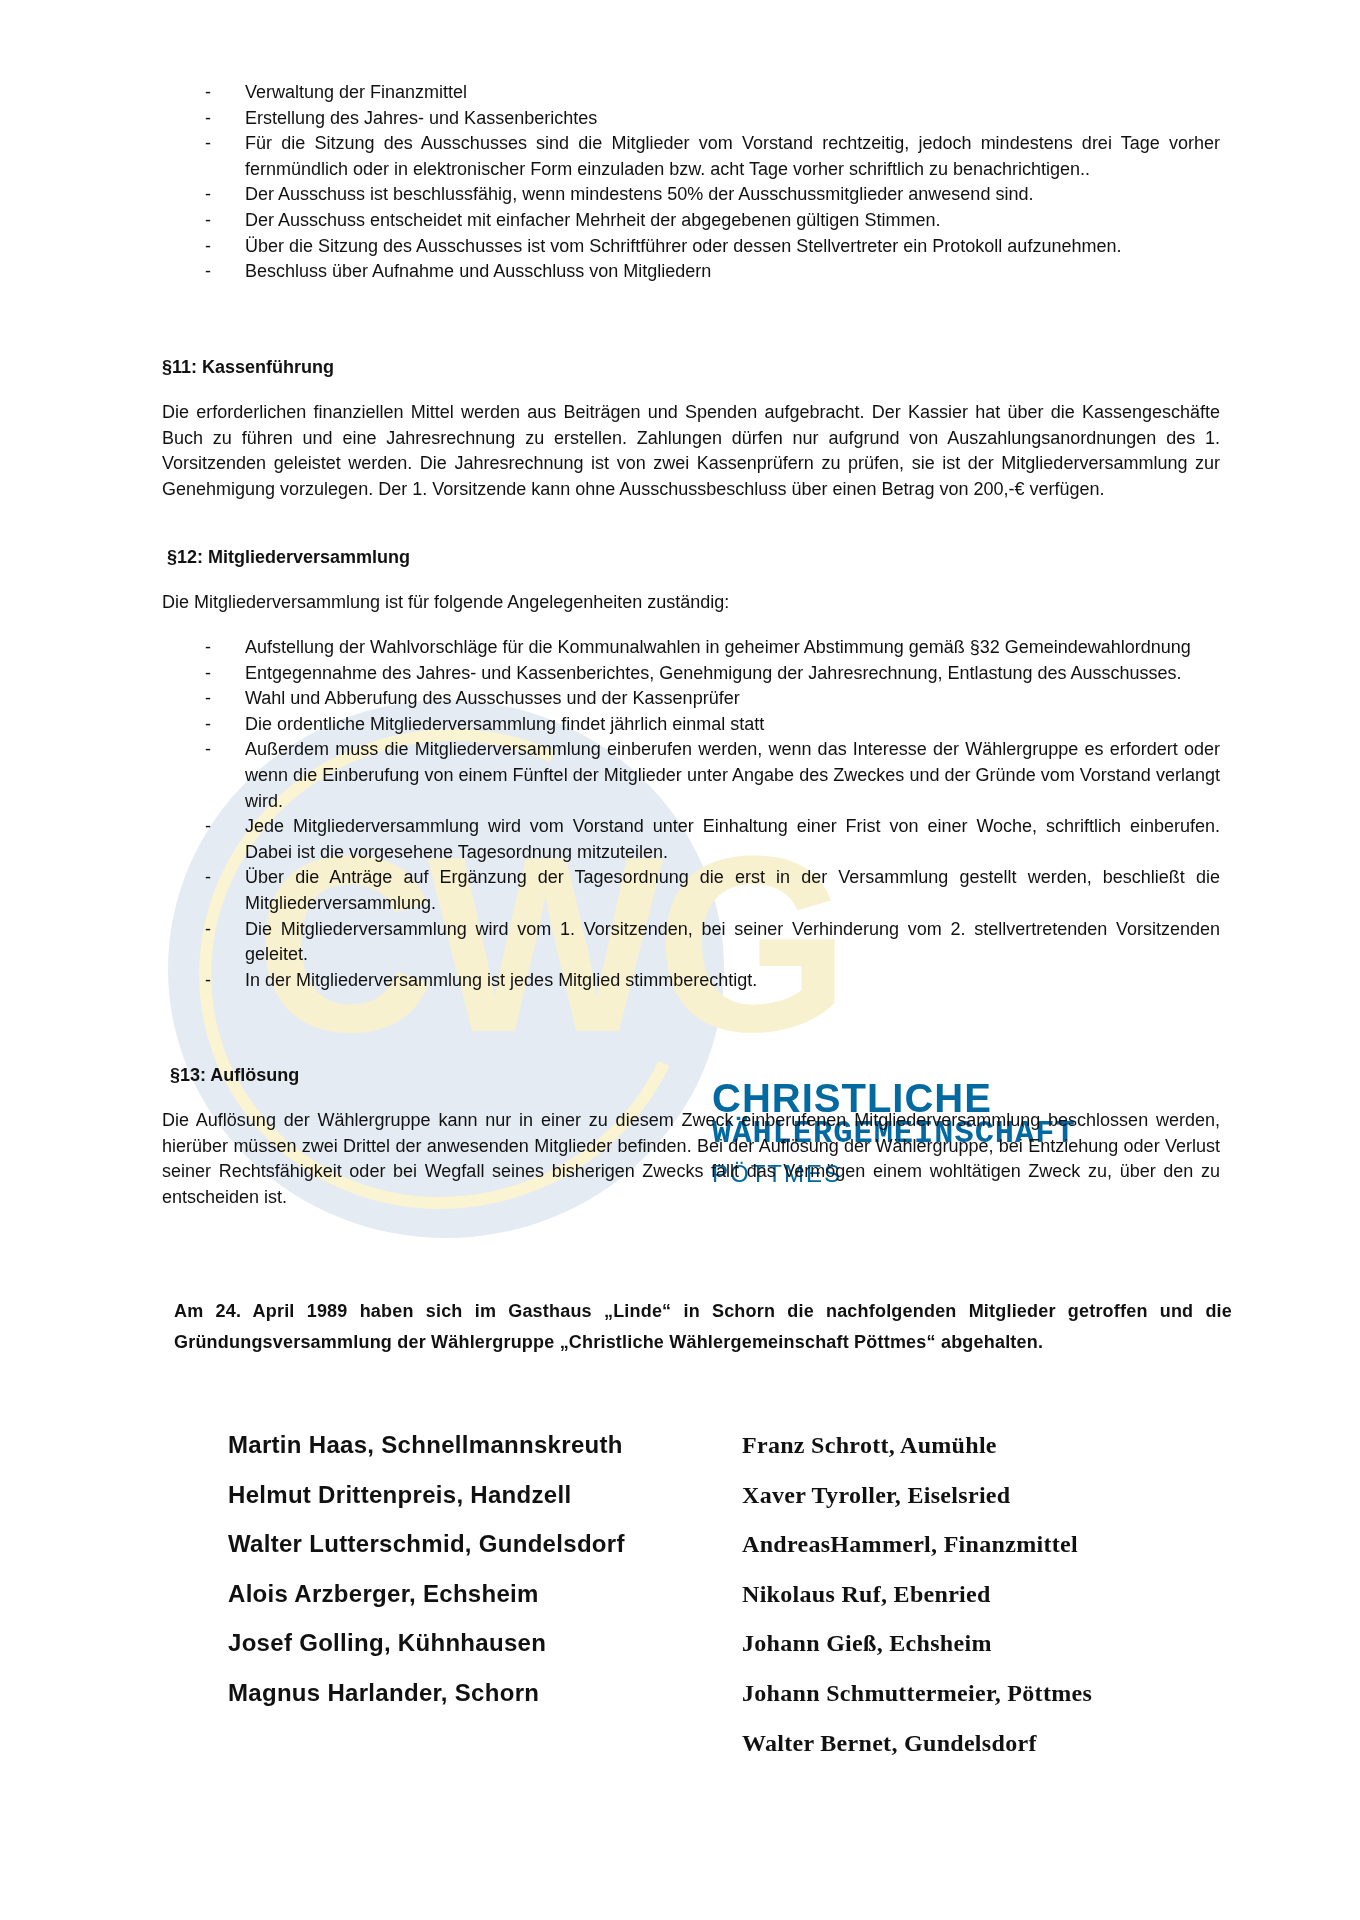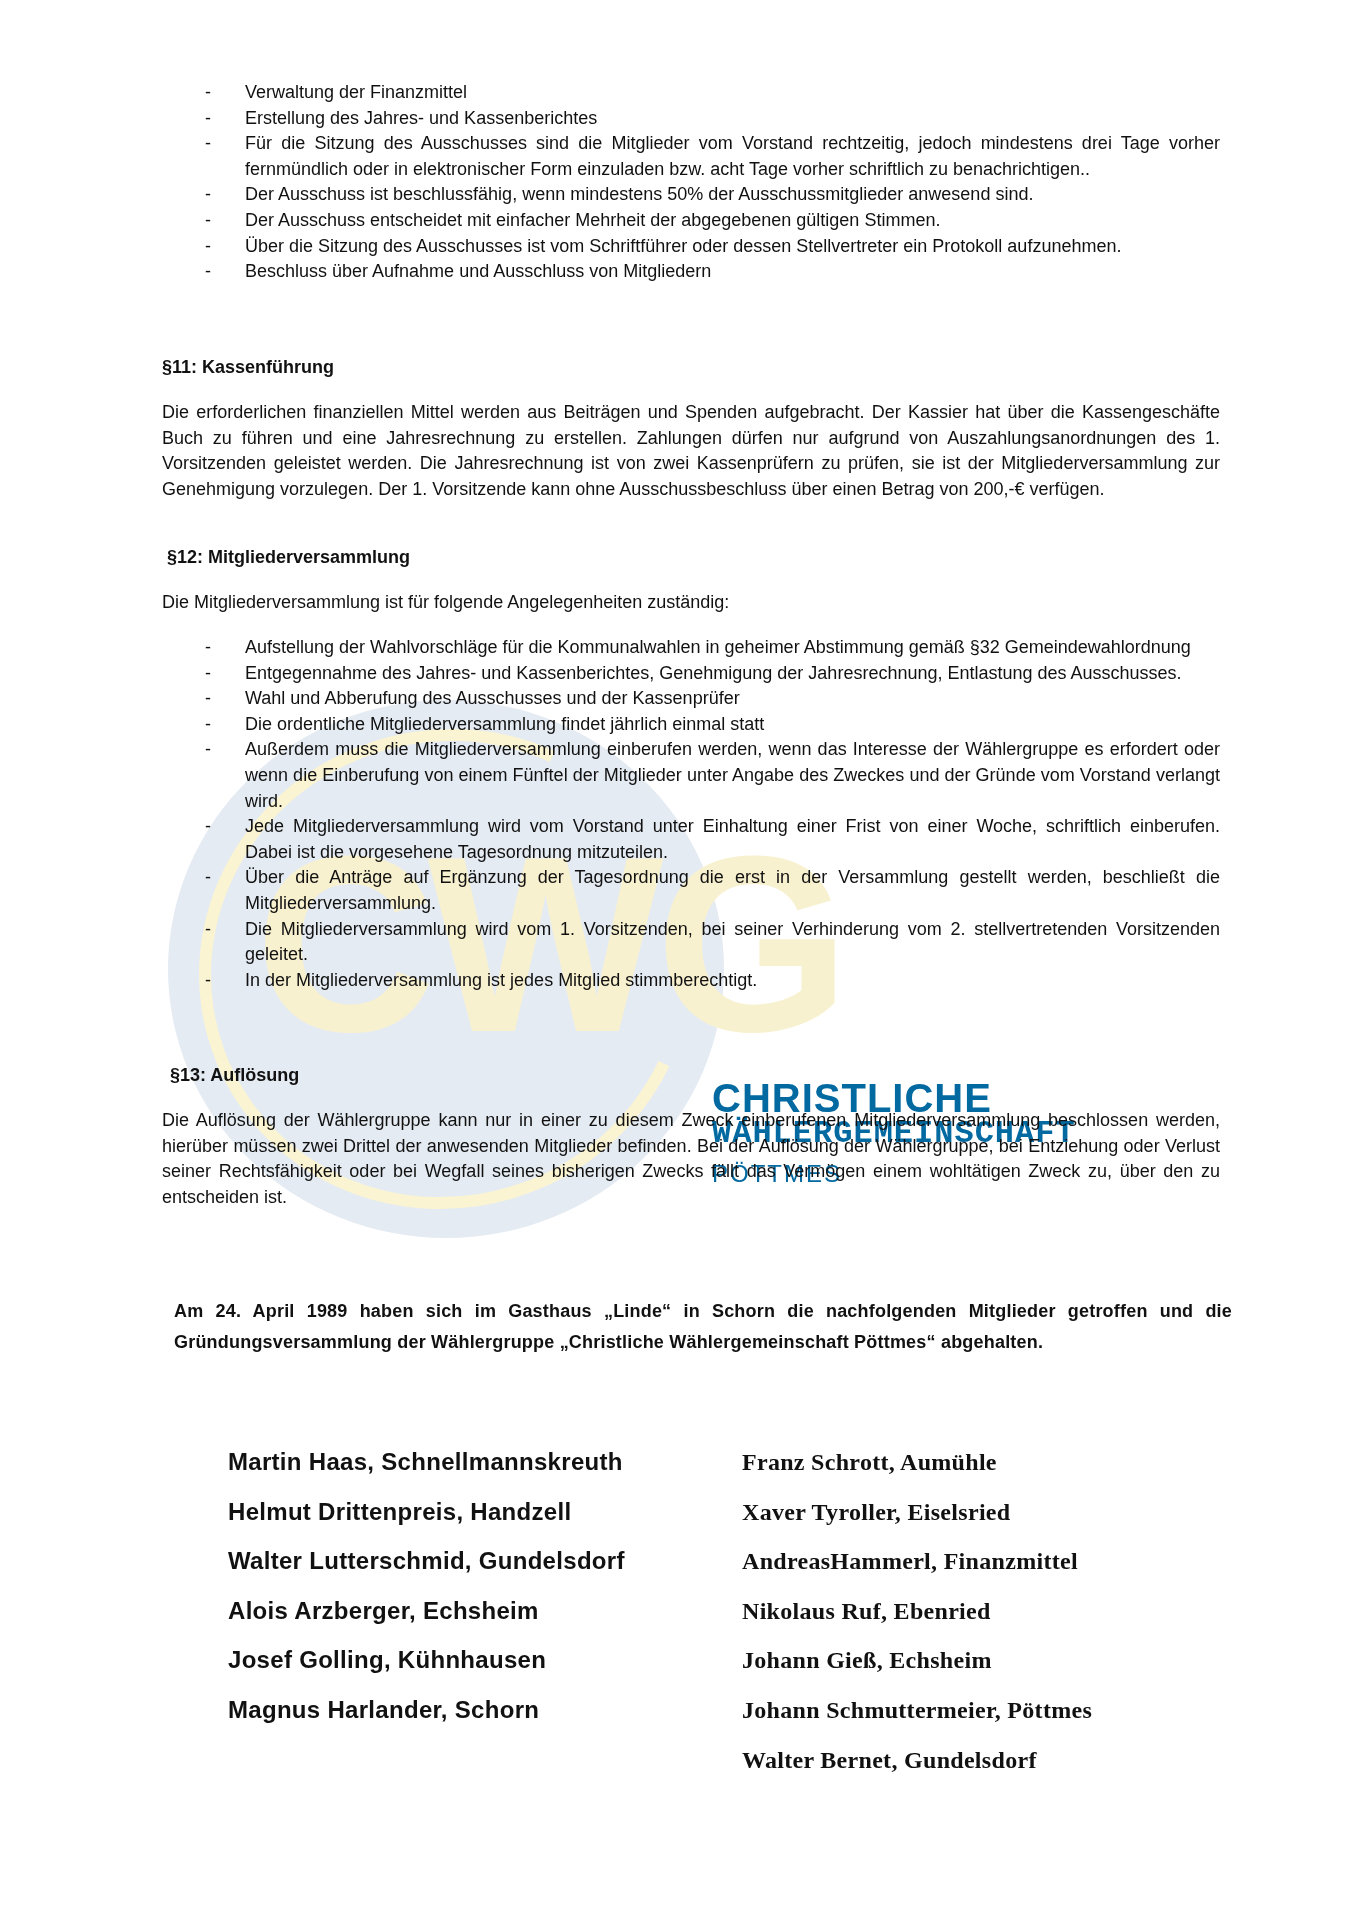--- a/index.html
+++ b/index.html
@@ -28,21 +28,21 @@
   ul.dash li .dash { position: absolute; left: 205px; top: 0; }
 
   .para { position: absolute; left: 162px; width: 1058px; font-size: 18px; line-height: 25.6px;
           text-align: justify; }
   .heading { position: absolute; font-size: 18px; font-weight: bold; }
 
   .bold-para { position: absolute; left: 162px; top: 1296px; width: 1058px; font-size: 18px;
                line-height: 31px; font-weight: bold; text-align: justify; letter-spacing: 0.2px; margin-left: 12px; }
 
   .names { position: absolute; top: 1430px; left: 0; width: 1360px; }
-  .names .col { position: absolute; top: 0; margin-top: 17px; }
+  .names .col { position: absolute; top: 0; }
   .names .col.left { left: 228px; }
   .names .col.right { left: 742px; font-family: Liberation Serif, serif; }
   .names .name { font-size: 24px; font-weight: bold; height: 49.6px; line-height: 30px;
                  letter-spacing: 0.3px; white-space: nowrap; }
 </style>
 </head>
 <body>
 
 <div class="wm-circle"></div>
 <div class="wm-ring"></div>

